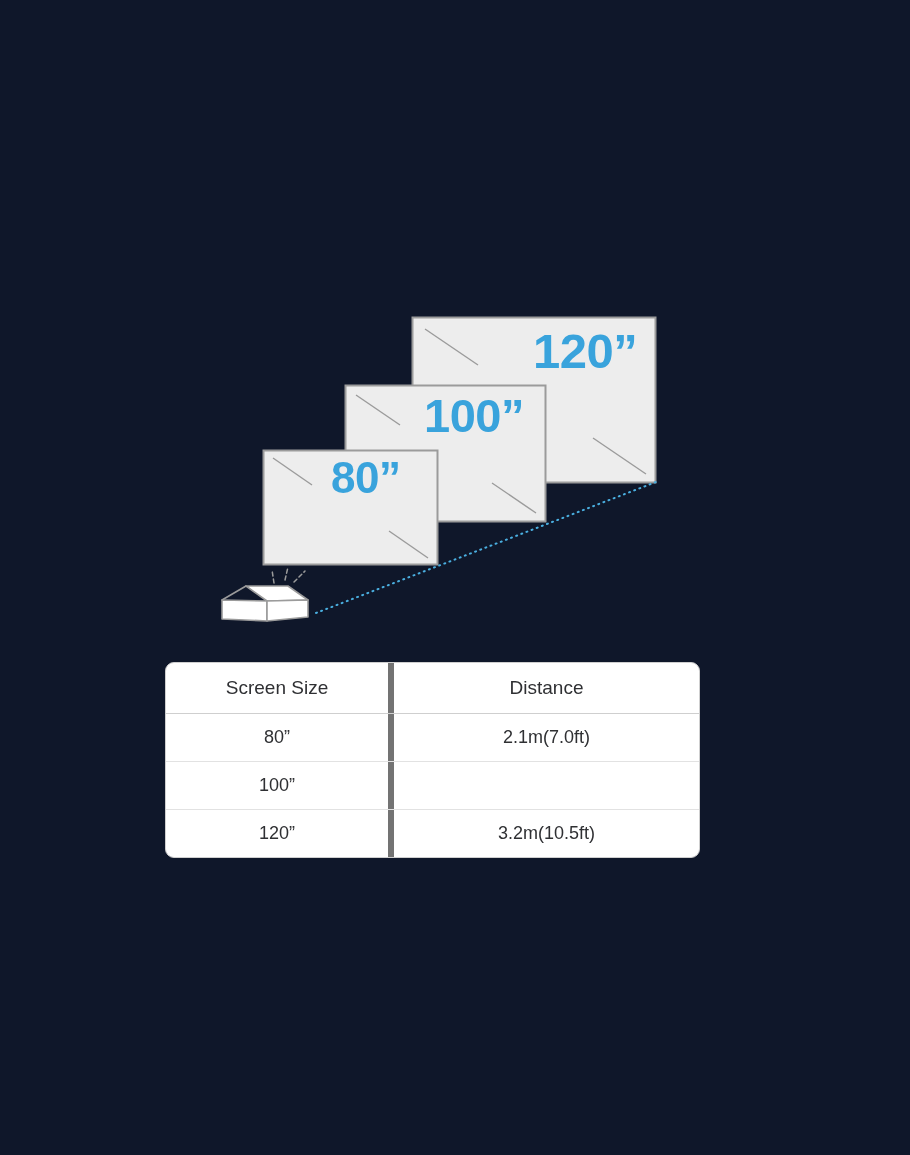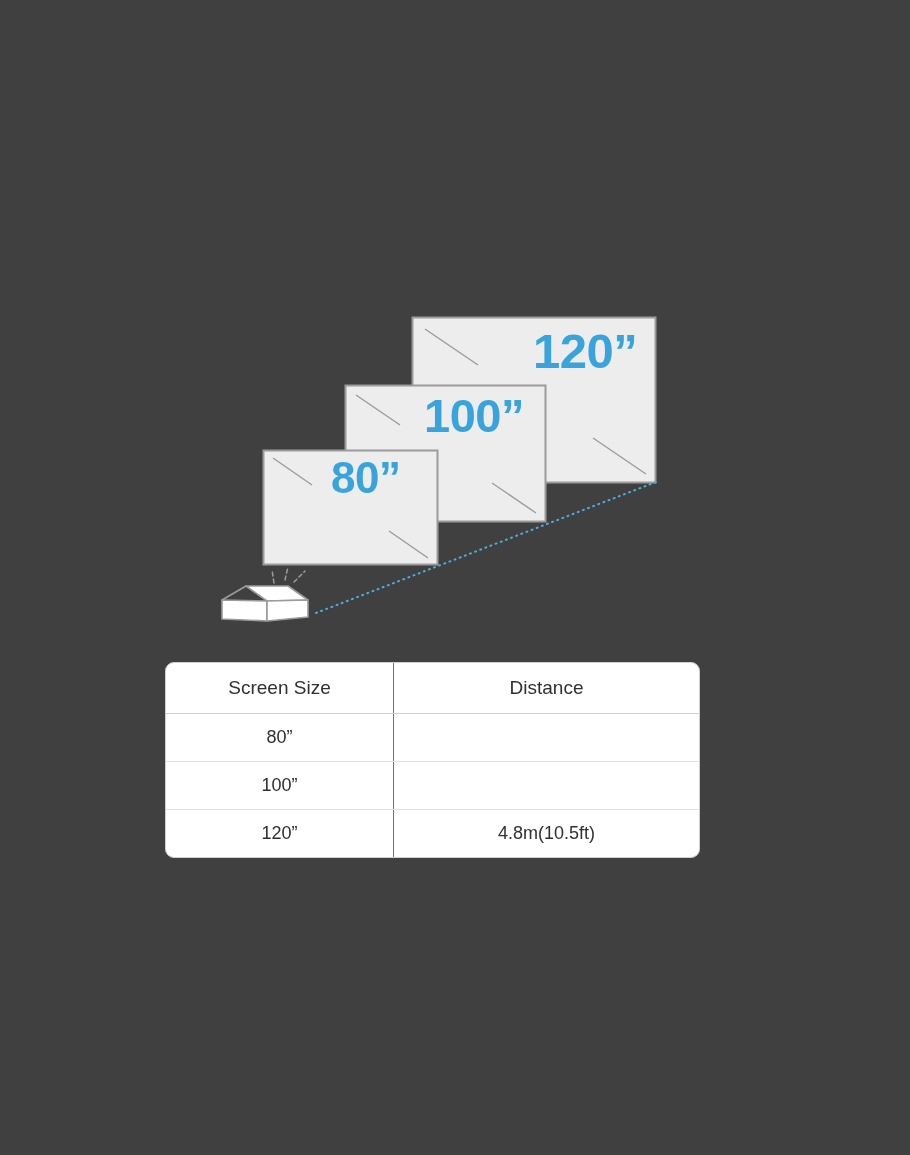--- a/index.html
+++ b/index.html
@@ -12,21 +12,21 @@
     height: 1155px;
     position: relative;
     overflow: hidden;
     font-family: "Liberation Sans", sans-serif;
     -webkit-font-smoothing: antialiased;
   }
 
   #page {
     position: absolute;
     inset: 0;
-    background: #404040;
+    background: #0f172a;
   }
 
   
   #diagram {
     position: absolute;
     left: 0;
     top: 0;
     width: 910px;
     height: 655px;
   }
@@ -89,21 +89,21 @@
     align-items: center;
     justify-content: center;
     color: #2f3033;
     font-family: "Liberation Sans", sans-serif;
     font-size: 18px;
     height: 47px;
     white-space: nowrap;
   }
   .t-cell.col-size {
     width: 228px;
-    border-right: 1px solid #737373;
+    border-right: 6px solid #737373;
   }
   .t-cell.col-dist {
     flex: 1;
     text-align: right;
   }
   .t-row.header .t-cell {
     height: 50px;
     font-size: 19px;
     font-weight: 400;
   }
@@ -165,26 +165,27 @@
 
   <div id="distance-table">
 
     <div class="t-row header">
       <div class="t-cell col-size">Screen Size</div>
       <div class="t-cell col-dist">Distance</div>
     </div>
 
     <div class="t-row">
       <div class="t-cell col-size">80”</div>
+      <div class="t-cell col-dist">2.1m(7.0ft)</div>
     </div>
 
     <div class="t-row">
       <div class="t-cell col-size">100”</div>
     </div>
 
     <div class="t-row last">
       <div class="t-cell col-size">120”</div>
-      <div class="t-cell col-dist">4.8m(10.5ft)</div>
+      <div class="t-cell col-dist">3.2m(10.5ft)</div>
     </div>
 
   </div>
 
 </div>
 
 </body></html>

